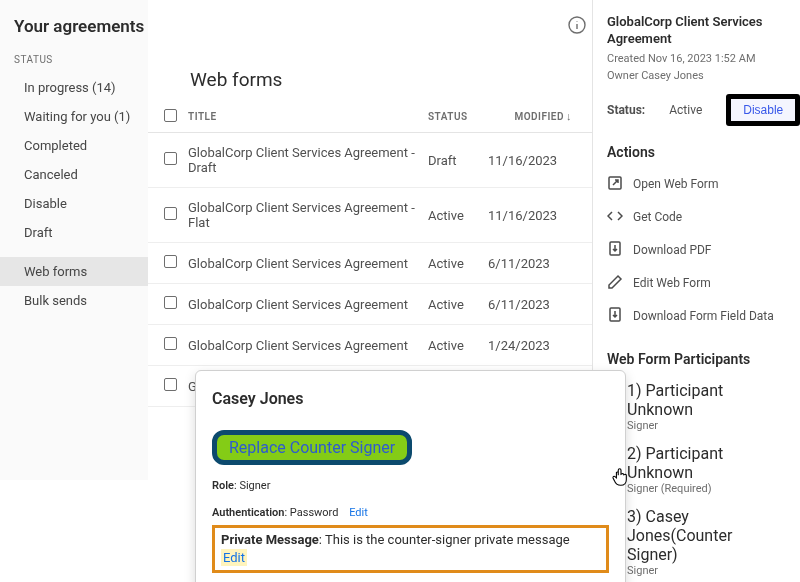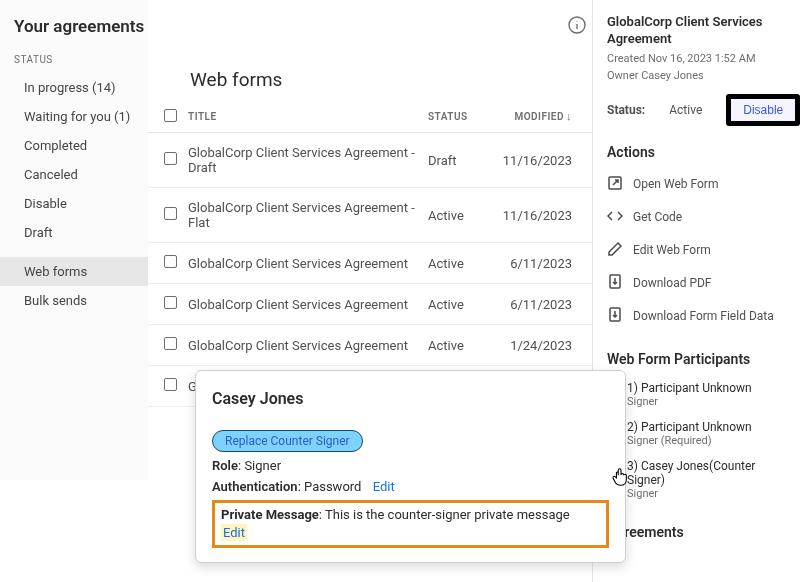--- a/index.html
+++ b/index.html
@@ -122,21 +122,21 @@
   table.webforms td:first-child { padding-left: 16px; width: 36px; }
   table.webforms th.title-col { width: 240px; }
   table.webforms th.status-col { width: 60px; }
   table.webforms th.mod-col { text-align: right; padding-right: 20px; }
   table.webforms td {
     padding: 12px 4px;
     border-bottom: 1px solid #eee;
     font-size: 13px;
     color: #505050;
   }
-  table.webforms td.mod { text-align: right; padding-right: 20px; }
+  table.webforms td.mod { text-align: left; padding-right: 20px; }
   .chk {
     width: 13px; height: 13px;
     border: 1.5px solid #6e6e6e;
     border-radius: 2px;
     display: inline-block;
   }
   .sort-arrow { font-size: 11px; margin-left: 2px; }
 
   
   .popover {
@@ -150,29 +150,29 @@
     padding: 18px 16px 14px;
     z-index: 5;
   }
   .popover .name {
     font-size: 16px;
     font-weight: 600;
     margin-bottom: 22px;
   }
   .replace-btn {
     display: inline-block;
-    border: 1px solid #0c4a6e;
+    border: 5px solid #0c4a6e;
     color: #2d5bd0;
-    background: #7dd3fc;
+    background: #84cc16;
     border-radius: 12px;
     padding: 3px 12px;
-    font-size: 12px;
-    cursor: pointer;
-  }
-  .popover .row { font-size: 13px; margin-top: 6px; }
+    font-size: 16px;
+    cursor: pointer;
+  }
+  .popover .row { font-size: 11px; margin-top: 14px; }
   .popover .row b { font-weight: 600; }
   .link { color: #1473e6; cursor: pointer; margin-left: 8px; }
   .priv-outline {
     border: 3px solid #e08b1a;
     padding: 4px 6px 4px 6px;
     margin-top: 6px;
   }
   .edit-highlight {
     color: #1473e6;
     background: #fff4bd;
@@ -238,21 +238,21 @@
     align-items: flex-start;
     gap: 8px;
     padding: 6px 0;
     position: relative;
   }
   .dot {
     width: 12px; height: 12px; border-radius: 50%;
     margin-top: 2px;
     flex: none;
   }
-  .participant .pname { font-size: 12px; color: #2c2c2c; }
+  .participant .pname { font-size: 16px; color: #2c2c2c; }
   .participant .prole { font-size: 11px; color: #6e6e6e; }
   .cursor-hand {
     position: absolute;
     left: 610px; top: 466px;
     z-index: 10;
     pointer-events: none;
   }
   .cursor-hand svg { width: 22px; height: 22px; }
   .agr-count {
     font-size: 22px;
@@ -400,30 +400,30 @@
   </div>
   <div class="action-item">
     <span><svg viewBox="0 0 16 16" fill="none" stroke="#4b4b4b" stroke-width="1.5">
           <polyline points="5,4 1,8 5,12"></polyline>
           <polyline points="11,4 15,8 11,12"></polyline>
         </svg></span>
     <span>Get Code</span>
   </div>
   <div class="action-item">
     <span><svg viewBox="0 0 16 16" fill="none" stroke="#4b4b4b" stroke-width="1.5">
-          <path d="M2 14 L2 11 L11 2 L14 5 L5 14 Z"></path>
-        </svg></span>
-    <span>Edit Web Form</span>
-  </div>
-  <div class="action-item">
-    <span><svg viewBox="0 0 16 16" fill="none" stroke="#4b4b4b" stroke-width="1.5">
           <rect x="3" y="1" width="10" height="13" rx="1"></rect>
           <path d="M8 4 V10 M6 8 L8 10 L10 8"></path>
         </svg></span>
     <span>Download PDF</span>
+  </div>
+  <div class="action-item">
+    <span><svg viewBox="0 0 16 16" fill="none" stroke="#4b4b4b" stroke-width="1.5">
+          <path d="M2 14 L2 11 L11 2 L14 5 L5 14 Z"></path>
+        </svg></span>
+    <span>Edit Web Form</span>
   </div>
   <div class="action-item">
     <span><svg viewBox="0 0 16 16" fill="none" stroke="#4b4b4b" stroke-width="1.5">
           <rect x="3" y="1" width="10" height="13" rx="1"></rect>
           <path d="M8 4 V10 M6 8 L8 10 L10 8"></path>
         </svg></span>
     <span>Download Form Field Data</span>
   </div>
 
   <div class="section-h">Web Form Participants</div>

